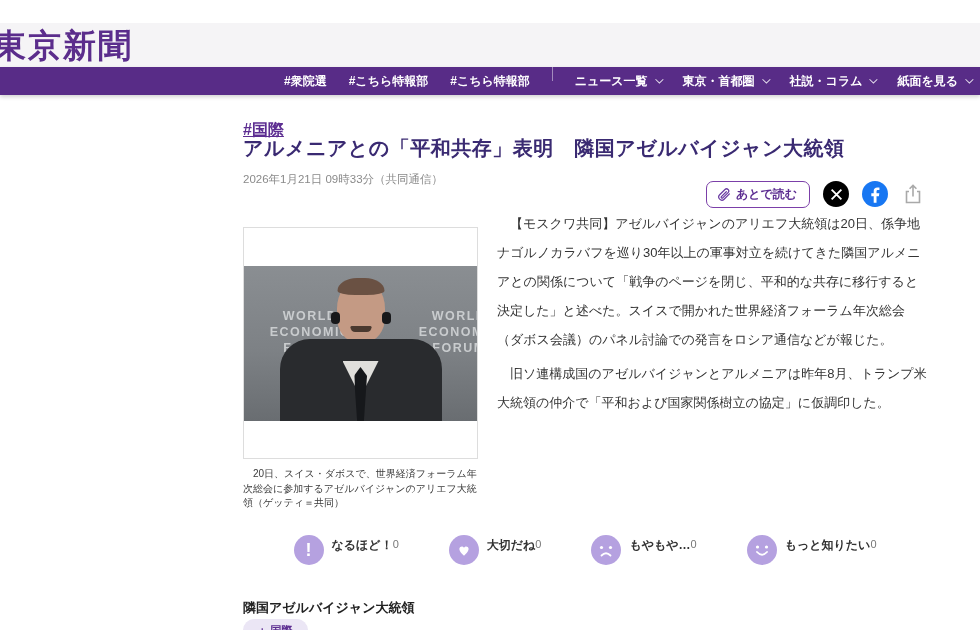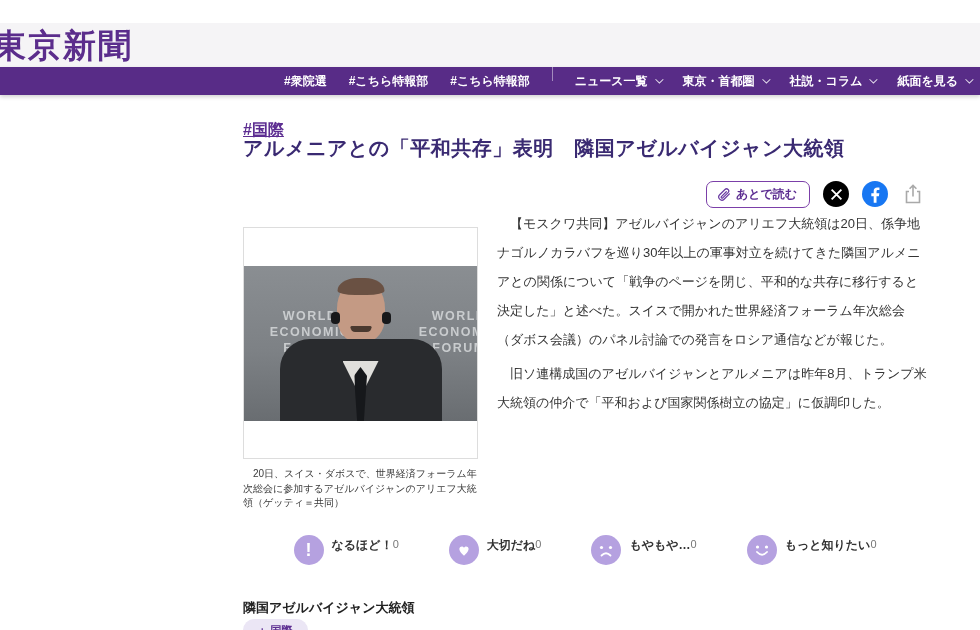--- a/index.html
+++ b/index.html
@@ -112,20 +112,21 @@
       <span class="chev"></span>
     </div>
     <div class="nav-item">
       <span>紙面を見る</span>
       <span class="chev"></span>
     </div>
   </div>
 
   <a class="category">#国際</a>
   <h1 class="headline">アルメニアとの「平和共存」表明　隣国アゼルバイジャン大統領</h1>
+  <div class="dateline">2026年1月21日 09時33分（共同通信）</div>
 
   <div class="action-row">
     <div class="read-later">
       <svg width="15" height="15" viewBox="0 0 24 24">
         <path d="M21.44 11.05l-8.49 8.49a5 5 0 0 1-7.07-7.07l8.49-8.49a3.5 3.5 0 0 1 4.95 4.95l-8.49 8.49a1.5 1.5 0 0 1-2.12-2.12l7.78-7.78" fill="none" stroke="#6a3ba2" stroke-width="2" stroke-linecap="round"></path>
       </svg>
       <span>あとで読む</span>
     </div>
     <div class="circle-icon x-bg">
       <svg width="13" height="13" viewBox="0 0 24 24">

